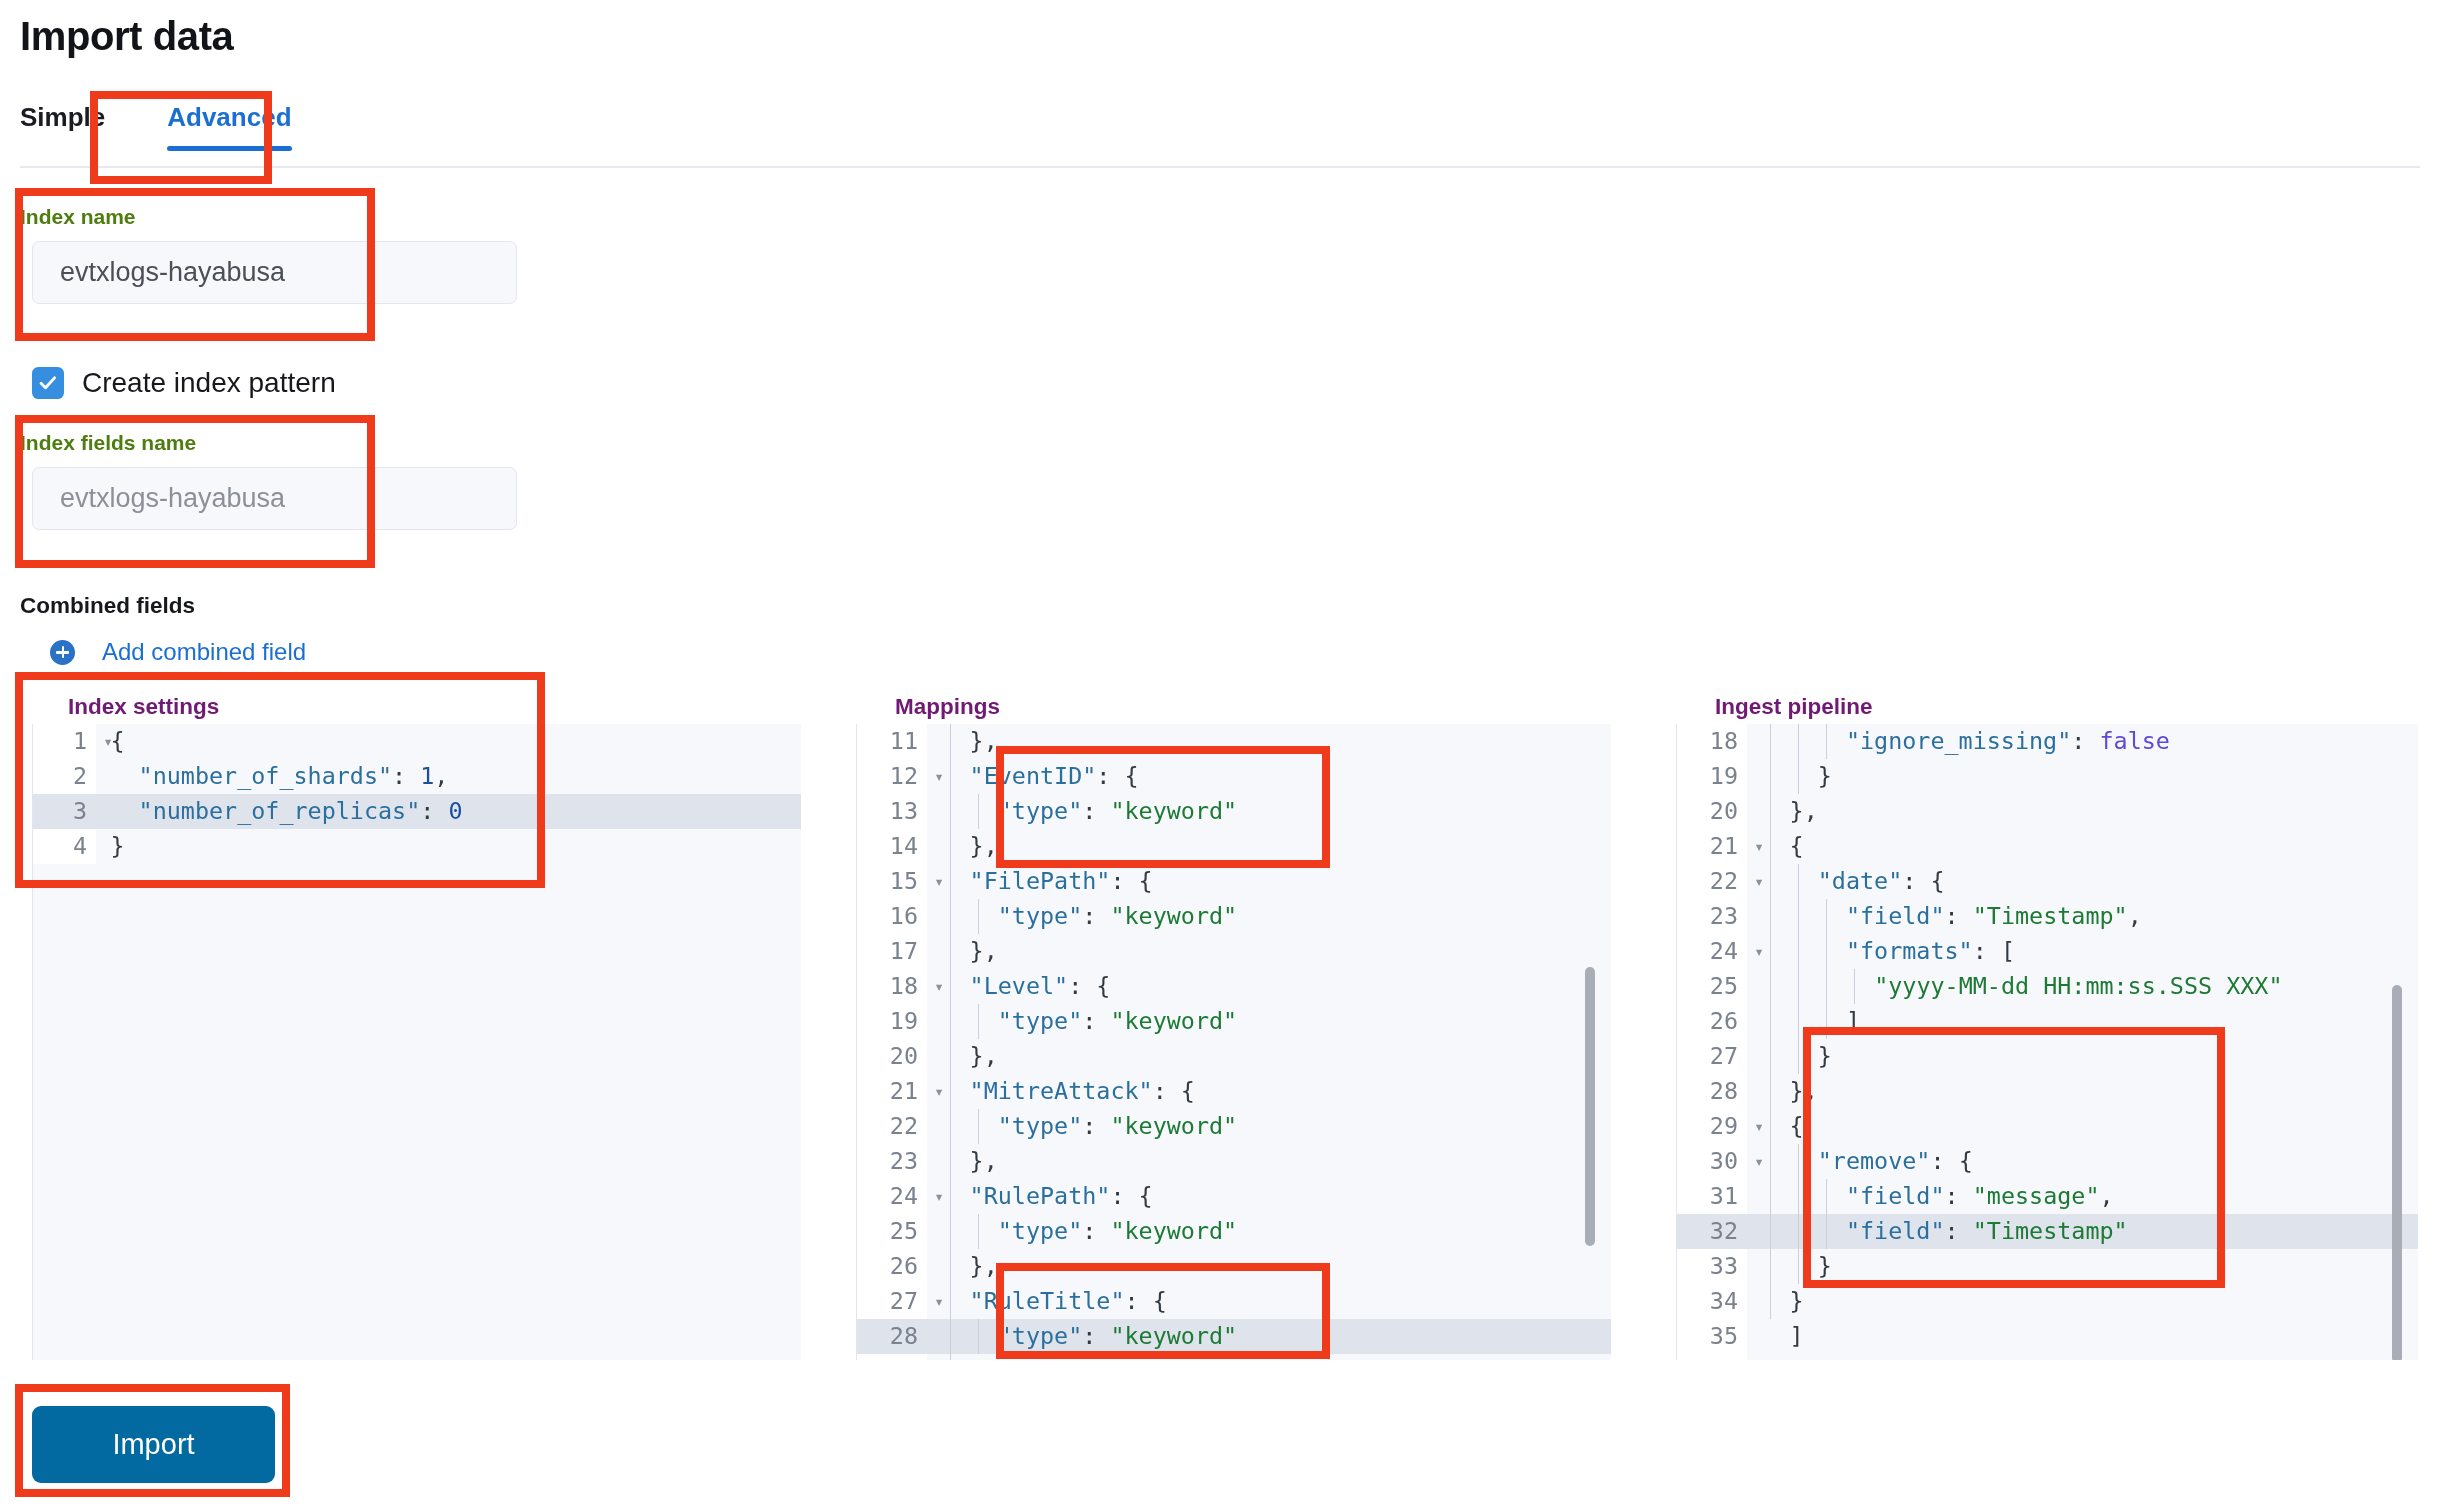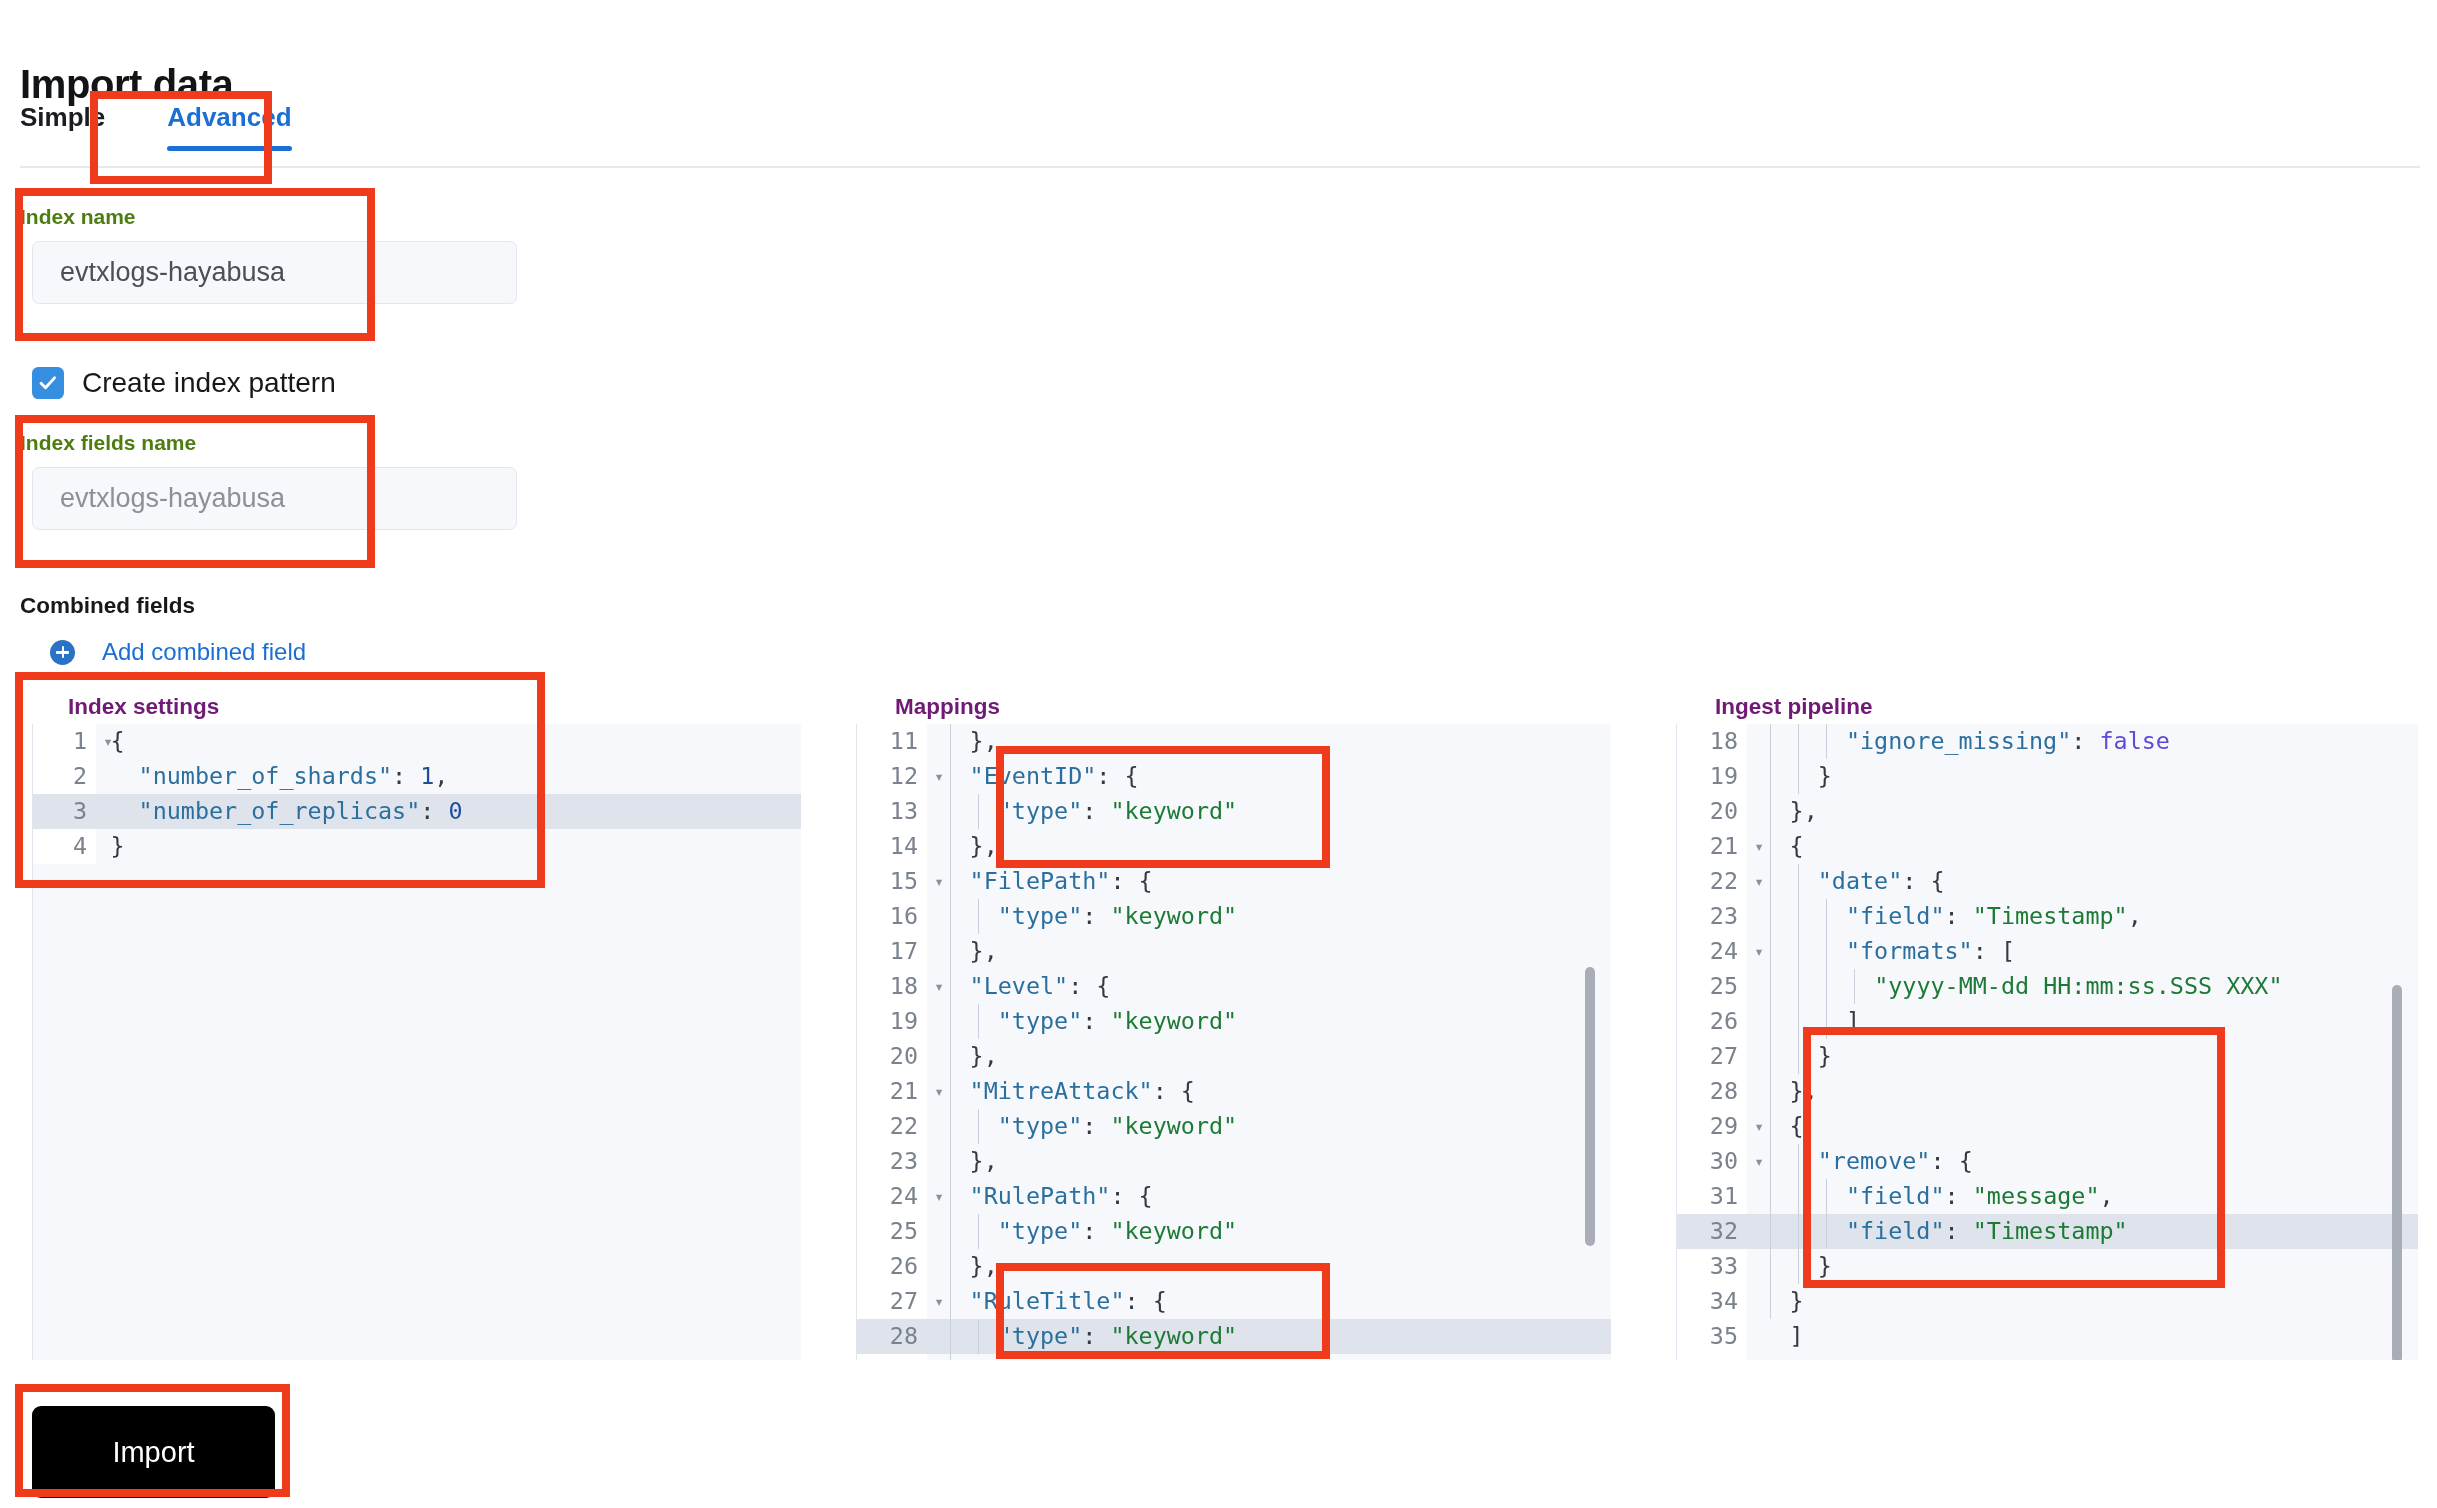--- a/index.html
+++ b/index.html
@@ -7,21 +7,21 @@
     width:2438px;height:1508px;
     background:#ffffff;
     font-family:"Liberation Sans", sans-serif;
     color:#1a1c21;
     overflow:hidden;
     position:relative;
   }
   
   .page-title{
     position:absolute;left:20px;top:14.4px;
-    font-size:40px;font-weight:bold;letter-spacing:-0.4px;color:#121417;margin-top:48px;
+    font-size:40px;font-weight:bold;letter-spacing:-0.4px;color:#121417;
   }
   
   .tabs{
     position:absolute;left:20px;top:97px;
     display:flex;align-items:flex-end;gap:0;
   }
   .tab{
     font-size:26px;font-weight:bold;
     padding:5.4px 31px 18px 0px;
     color:#1a1c21;cursor:pointer;position:relative;
@@ -98,22 +98,22 @@
   .p{color:#333a42;}
   .guide{
     position:absolute;top:0;bottom:0;width:0.9px;background:#c9cfdb;
   }
   
   .vscroll{
     position:absolute;width:10px;border-radius:5.4px;background:#a9aeb6;
   }
   
   .import-btn{
-    position:absolute;left:32px;top:1406px;width:243px;height:92px;
-    background:#000000;border-radius:9px;color:#fff;
+    position:absolute;left:32px;top:1406px;width:243px;height:77px;
+    background:#0369a1;border-radius:9px;color:#fff;
     font-size:29px;font-weight:500;
     display:flex;align-items:center;justify-content:center;cursor:pointer;
   }
   
   .anno{
     position:absolute;border:8px solid #ef3b1c;box-sizing:border-box;
     pointer-events:none;
   }
 </style>
 </head>

